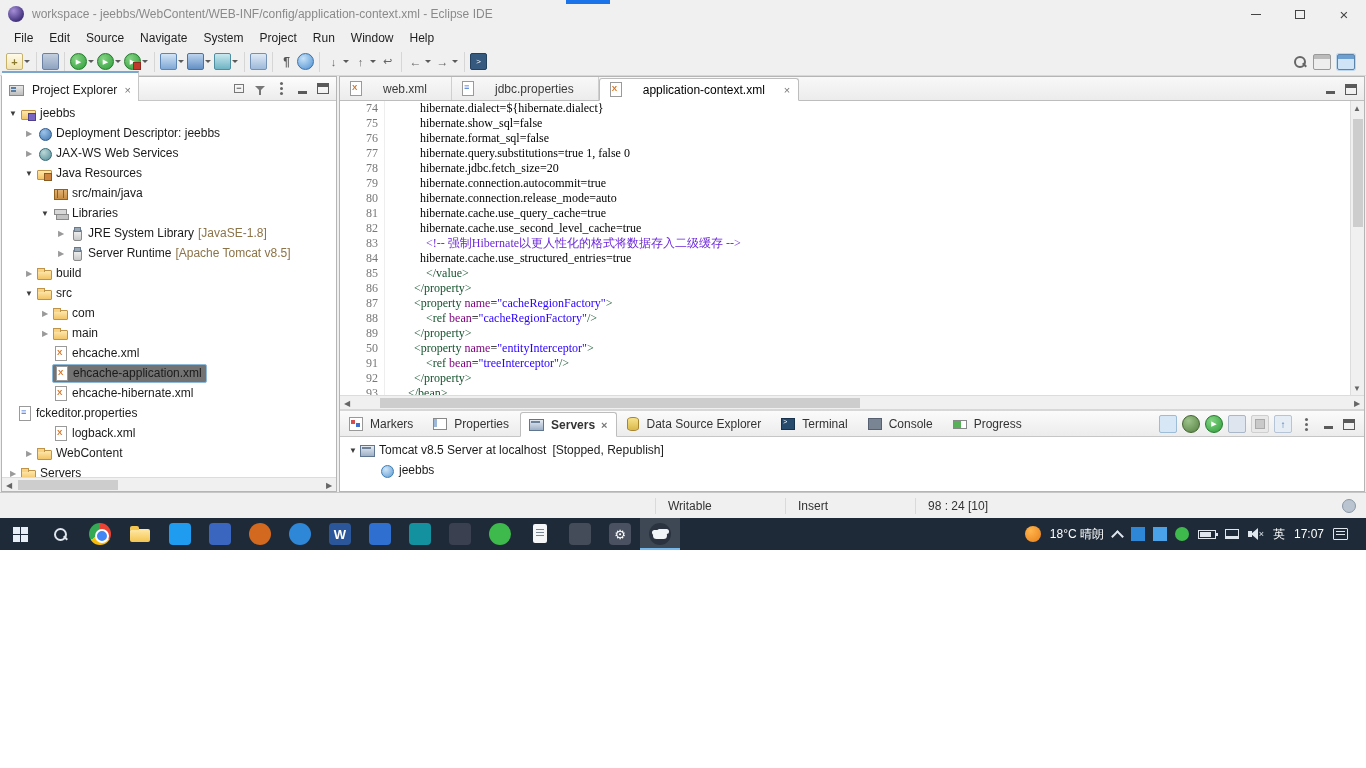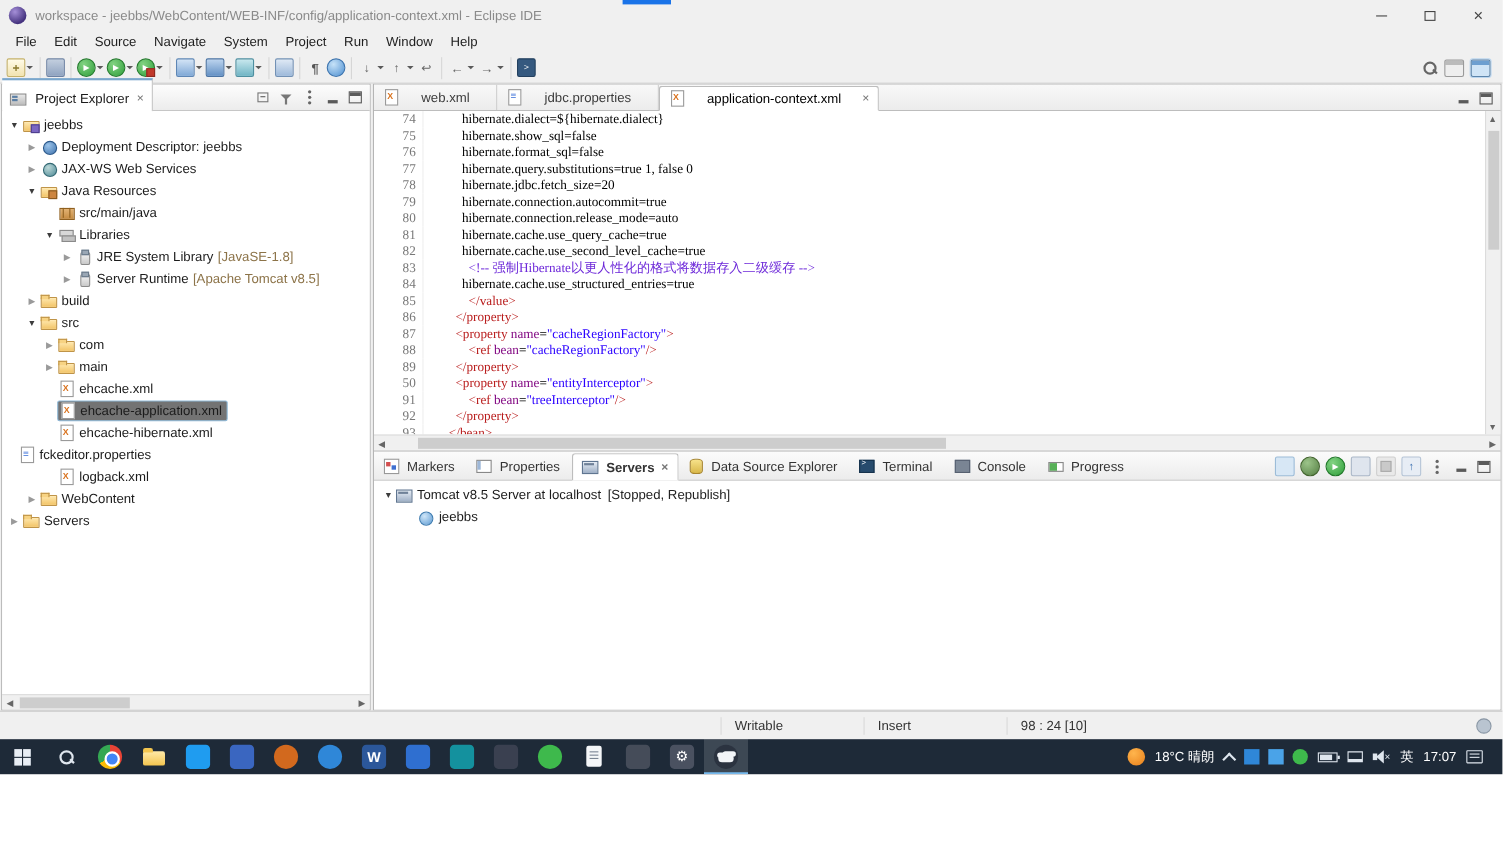--- a/index.html
+++ b/index.html
@@ -1,17 +1,17 @@
 <!DOCTYPE html>
 <html><head>
 <meta charset="utf-8">
 <style>
 *{margin:0;padding:0;box-sizing:border-box}
 body{font-family:"Liberation Sans","DejaVu Sans",sans-serif;font-size:12px;color:#1b1b1b}
-.screen{width:1366px;height:704px;background:#f0f0f0;position:relative;overflow:hidden;display:flex;flex-direction:column}
+.screen{width:1366px;height:550px;background:#f0f0f0;position:relative;overflow:hidden;display:flex;flex-direction:column}
 
 .titlebar{height:28px;display:flex;align-items:center;padding-left:8px;background:#f0f0f0;flex:none}
 .app-orb{width:16px;height:16px;border-radius:50%;background:radial-gradient(circle at 35% 30%,#a58fd8,#45337f 70%);margin-right:8px;flex:none}
 .title-text{color:#8a8a8a;font-size:12px;white-space:nowrap;overflow:hidden}
 .winbtns{margin-left:auto;display:flex;height:100%}
 .winbtn{width:44px;display:flex;align-items:center;justify-content:center;color:#444}
 .i-min-b{width:10px;height:1px;background:#444}
 .i-max-b{width:10px;height:9px;border:1px solid #444}
 .i-close-b{font-size:15px;line-height:1}
 .sliver{position:absolute;left:566px;top:0;width:44px;height:4px;background:#1a73e8}
@@ -115,21 +115,21 @@
 .etab.active{background:#fff;border:1px solid #bdbdbd;border-bottom:1px solid #fff;border-radius:3px 3px 0 0;margin-bottom:-1px;color:#000}
 .etab .lbl{margin:0 16px}
 .etabs .viewbar-icons{position:absolute;right:0;top:4px}
 .ecode{height:294px;background:#fff;position:relative;overflow:hidden;flex:none}
 .codecol{position:absolute;left:0;top:0;right:14px;bottom:0;overflow:hidden}
 .cl{display:flex;height:15px;line-height:15px;font-family:Liberation Serif, serif;font-size:12px;white-space:pre}
 .ln{width:44px;flex:none;text-align:right;padding-right:6px;color:#787878;background:#fff}
 .fold{width:12px;flex:none;border-left:1px solid #eee}
 .ct{flex:1}
 .seg-txt{color:#000}
-.seg-tag{color:#b91c1c}
+.seg-tag{color:#14532d}
 .seg-attr{color:#7f007f}
 .seg-val{color:#2a00ff}
 .seg-com{color:#6d28d9}
 .vsb{position:absolute;right:0;top:0;bottom:0;width:14px;background:#f0f0f0;border-left:1px solid #dcdcdc}
 .vsb .thumb{position:absolute;left:2px;width:10px;background:#cdcdcd}
 .ehsb{height:14px;background:#f0f0f0;border-top:1px solid #dcdcdc;position:relative;flex:none}
 
 .bpanel{flex:1;display:flex;flex-direction:column;border-top:2px solid #d7d7d7;min-height:0}
 .ptabs{height:26px;background:linear-gradient(#fbfbfb,#ececec);border-bottom:1px solid #c6c6c6;display:flex;align-items:flex-end;flex:none;position:relative}
 .ptab{display:flex;align-items:center;height:25px;padding:0 8px;color:#333;white-space:nowrap}

